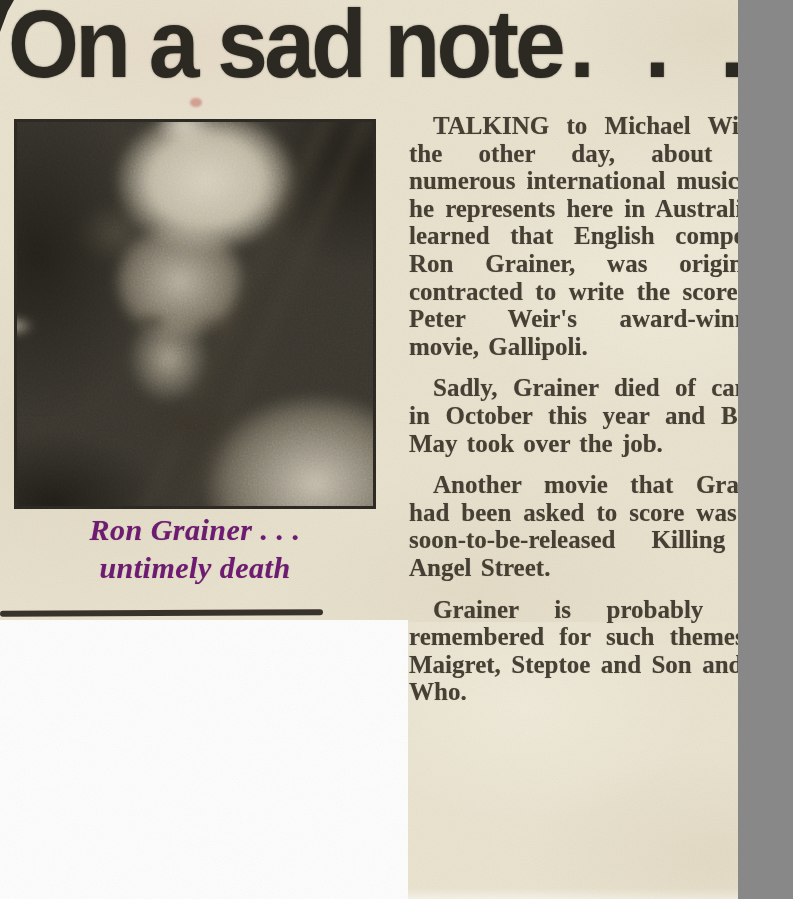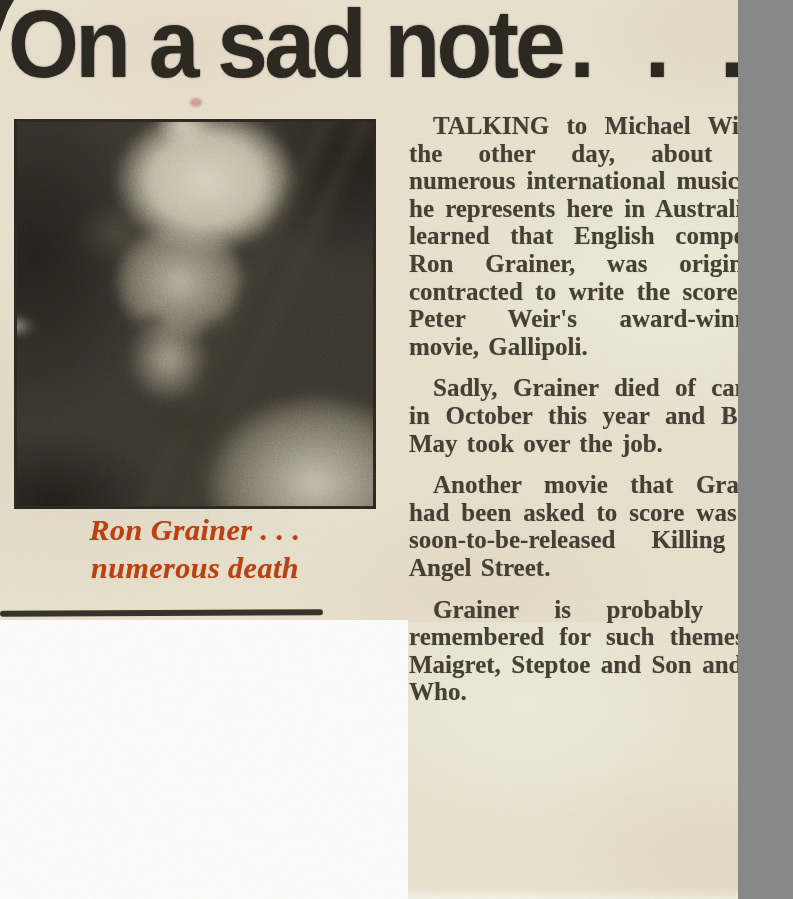--- a/index.html
+++ b/index.html
@@ -72,21 +72,21 @@
       
       radial-gradient(ellipse 150px 210px at 8% 35%, rgba(28,26,20,0.80), transparent 80%),
       
       radial-gradient(ellipse 150px 95px at 12% 97%, rgba(26,24,18,0.85), transparent 75%),
       
       radial-gradient(ellipse 55px 45px at 28% 30%, rgba(122,114,95,0.50), transparent 70%);
   }
   
   .caption{
     position:absolute;left:15px;top:511px;width:360px;
-    text-align:center;color:#c2410c;
+    text-align:center;color:#701a75;
     font-style:italic;font-weight:700;font-size:30px;line-height:38px;
     letter-spacing:0.5px;
     text-shadow:0 0 1px rgba(63,57,49,0.4);
   }
   .caption-rule{
     position:absolute;left:0;top:610px;width:323px;height:6px;
     background:#38332a;border-radius:3px;transform:rotate(-0.25deg);
   }
   
   .white-backing{
@@ -136,21 +136,21 @@
   </div>
   <svg class="photo-noise">
     <filter id="grain2">
         <feTurbulence type="fractalNoise" baseFrequency="0.55" numOctaves="2" seed="7"></feTurbulence>
       </filter>
     <rect width="100%" height="100%" filter="url(#grain2)"></rect>
   </svg>
 
   <div class="caption">
     <div>Ron Grainer . . .</div>
-    <div>numerous death</div>
+    <div>untimely death</div>
   </div>
 
   <div class="caption-rule"></div>
 
   <div class="article">
       <p>TALKING to Michael Wilson the other day, about the numerous inter­national musicians he represents here in Australia, I learned that English composer, Ron Grainer, was originally contracted to write the score for Peter Weir's award-winning movie, Gallipoli.</p>
       <p>Sadly, Grainer died of cancer in October this year and Brian May took over the job.</p>
       <p>Another movie that Grainer had been asked to score was the soon-to-be-released Killing of Angel Street.</p>
       <p>Grainer is probably best remembered for such themes as Maigret, Steptoe and Son and Dr Who.</p>
     </div>

